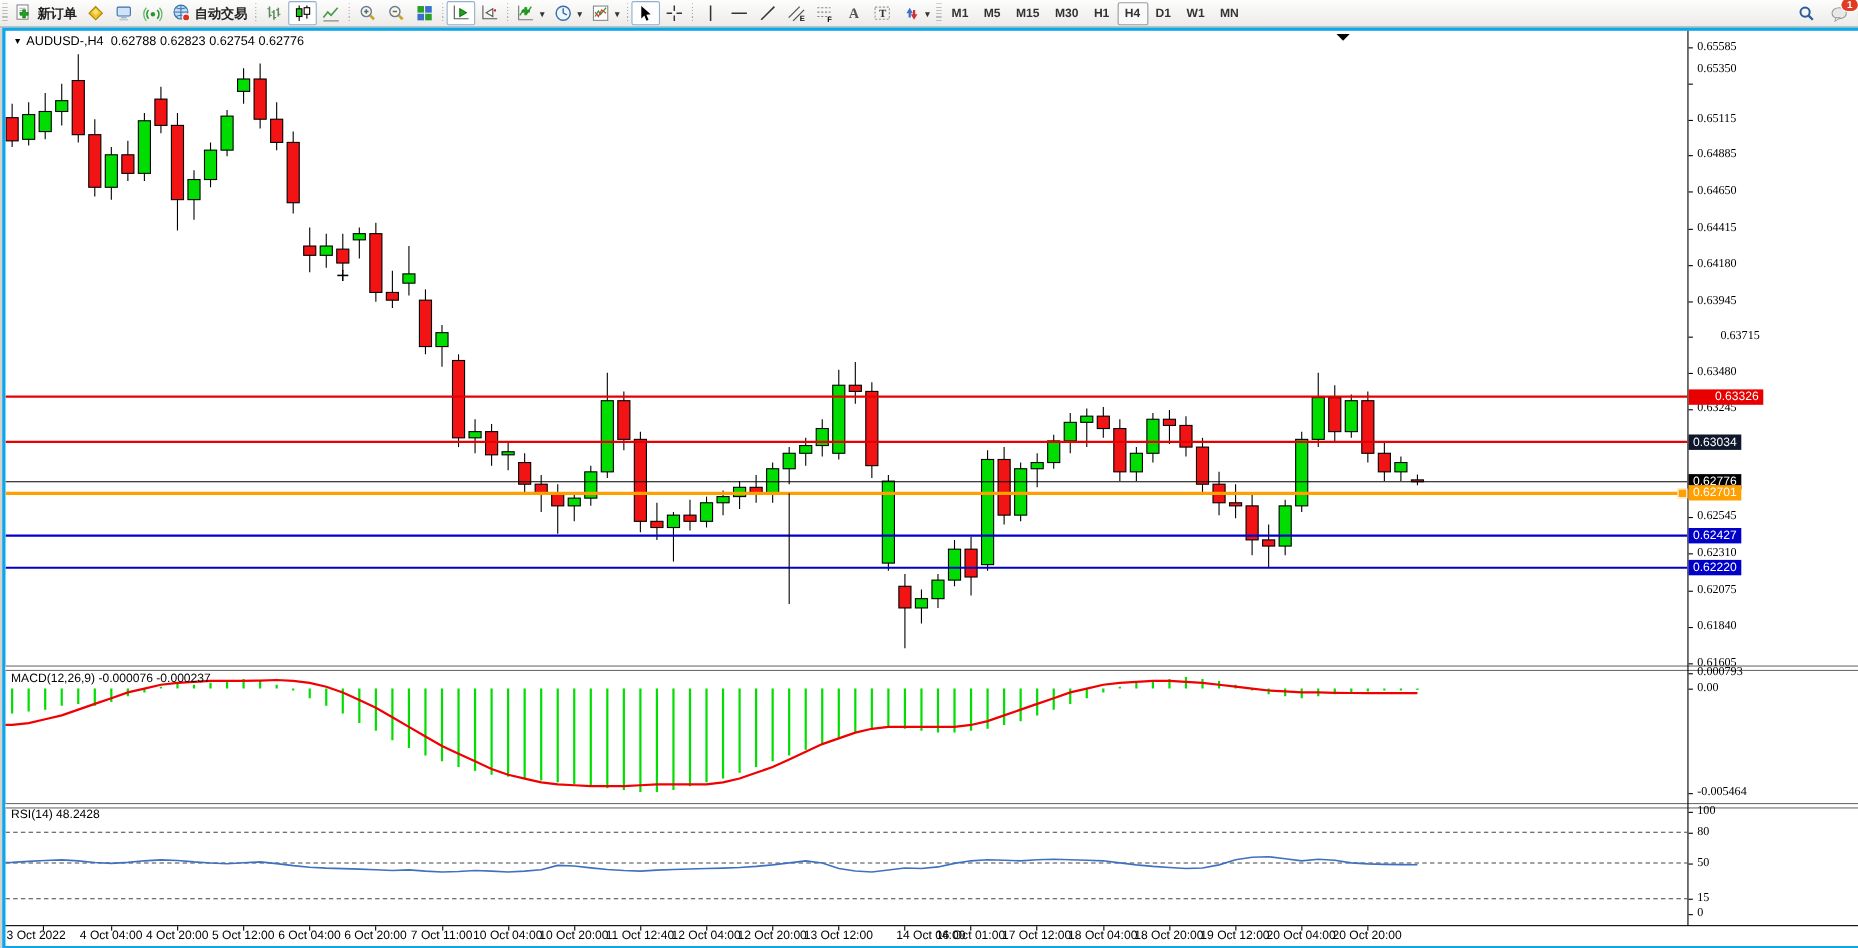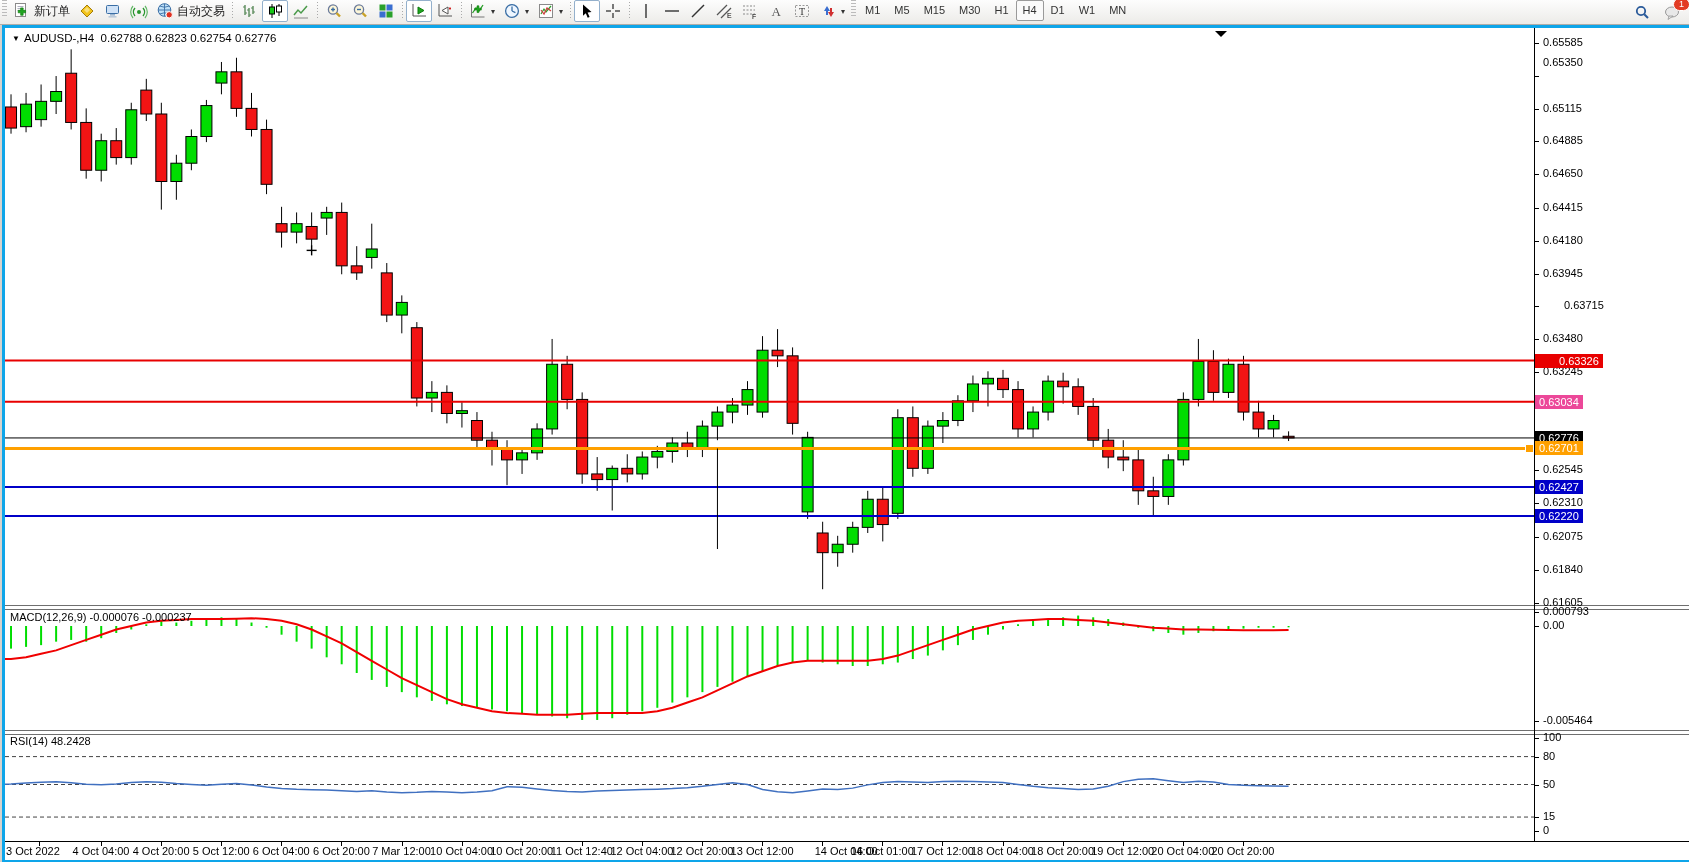--- a/index.html
+++ b/index.html
@@ -1,20 +1,20 @@
 <!DOCTYPE html>
 <html><head>
 <meta charset="utf-8">
 <style>
   html,body{margin:0;padding:0;width:1689px;height:862px;overflow:hidden;
     background:#d6d3ce;font-family:"Liberation Sans",sans-serif;}
   
   #toolbar{position:absolute;left:0;top:0;width:1689px;height:24px;
     background:linear-gradient(#fdfdfd,#ecebe8);border-bottom:1px solid #b0ada8;
-    display:flex;align-items:flex-start;font-size:12px;color:#222;}
+    display:flex;align-items:center;font-size:12px;color:#222;font-weight:bold;}
   .tb-handle{width:5px;height:18px;margin:0 2px;
     background:repeating-linear-gradient(to bottom,#bbb 0 1px,transparent 1px 3px);}
   .tb-sep{width:1px;height:18px;margin:0 3px;
     background:repeating-linear-gradient(to bottom,#aaa 0 1px,transparent 1px 3px);}
   .tb-btn{display:flex;align-items:center;gap:3px;height:20px;padding:0 3px;
     border:1px solid transparent;border-radius:2px;cursor:default;}
   .tb-btn.active{background:#fff;border:1px solid #94b0cc;}
   .tb-btn svg{display:block;}
   .tb-caret{font-size:8px;color:#333;margin-left:1px;}
   .tf-btn{padding:1px 6px;height:17px;line-height:17px;border:1px solid transparent;
@@ -27,21 +27,21 @@
   
   #chart-window{position:absolute;left:2px;top:25px;width:1685px;height:832px;
     background:#fff;border:3px solid #0ea5e9;}
   .pane-sep{position:absolute;left:0;right:0;height:3px;background:#fff;
     border-top:1px solid #6f6f6f;border-bottom:1px solid #6f6f6f;}
   #axis-vline{position:absolute;left:1529px;top:0;width:1px;height:813px;background:#000;}
   #chart-title{position:absolute;left:7px;top:4px;font-size:11.5px;color:#000;white-space:nowrap;}
   #chart-title .tri{font-size:8px;vertical-align:1px;margin-right:4px;}
   .ind-label{position:absolute;left:5px;font-size:11px;color:#000;white-space:nowrap;}
   .ax-tick{position:absolute;left:1530px;width:4px;height:1px;background:#000;}
-  .ax-lbl{position:absolute;left:1538px;font-size:11px;color:#000;white-space:nowrap;}
+  .ax-lbl{position:absolute;left:1538px;font-size:11px;color:#000;white-space:nowrap;font-family:Liberation Serif, serif;}
   .ax-box{position:absolute;left:1530px;font-size:11px;color:#fff;padding:0 4px;
     line-height:14px;white-space:nowrap;}
   .t-lbl{position:absolute;top:817px;font-size:11px;color:#000;white-space:nowrap;}
   .t-tick{position:absolute;top:814px;width:1px;height:4px;background:#000;}
   #time-row-line{position:absolute;left:0;right:0;top:813px;height:1px;background:#000;}
 </style>
 </head>
 <body>
 
 <div id="toolbar">
@@ -659,21 +659,21 @@
     <div class="ax-lbl" style="top: 435.424px;">0.62545</div>
     <div class="ax-tick" style="top: 475.465px;"></div>
     <div class="ax-lbl" style="top: 468.465px;">0.62310</div>
     <div class="ax-tick" style="top: 508.506px;"></div>
     <div class="ax-lbl" style="top: 501.506px;">0.62075</div>
     <div class="ax-tick" style="top: 541.547px;"></div>
     <div class="ax-lbl" style="top: 534.547px;">0.61840</div>
     <div class="ax-tick" style="top: 574.588px;"></div>
     <div class="ax-lbl" style="top: 567.588px;">0.61605</div>
     <div class="ax-box" style="top: 325.615px; background: rgb(232, 0, 0); padding-left: 24px;">0.63326</div>
-    <div class="ax-box" style="top: 366.671px; background: #ec4899;">0.63034</div>
+    <div class="ax-box" style="top: 366.671px; background: #0f172a;">0.63034</div>
     <div class="ax-box" style="top: 402.945px; background: rgb(0, 0, 0);">0.62776</div>
     <div class="ax-box" style="top: 413.49px; background: rgb(255, 160, 0);">0.62701</div>
     <div style="position: absolute; left: 1520px; width: 7px; height: 7px; background: rgb(255, 160, 0); border: 1px solid rgb(255, 255, 255); top: 416.49px;"></div>
     <div class="ax-box" style="top: 452.015px; background: rgb(0, 0, 200);">0.62427</div>
     <div class="ax-box" style="top: 481.119px; background: rgb(0, 0, 200);">0.62220</div>
     <div class="ax-tick" style="top: 584.202px;"></div>
     <div class="ax-lbl" style="top: 577.202px;">0.000793</div>
     <div class="ax-tick" style="top: 598px;"></div>
     <div class="ax-lbl" style="top: 591px;">0.00</div>
     <div class="ax-tick" style="top: 693.074px;"></div>
@@ -693,21 +693,21 @@
     <div class="t-lbl" style="left: 96px; transform: translateX(-50%);">4 Oct 04:00</div>
     <div class="t-tick" style="left: 96px;"></div>
     <div class="t-lbl" style="left: 156.1px; transform: translateX(-50%);">4 Oct 20:00</div>
     <div class="t-tick" style="left: 156.1px;"></div>
     <div class="t-lbl" style="left: 216.2px; transform: translateX(-50%);">5 Oct 12:00</div>
     <div class="t-tick" style="left: 216.2px;"></div>
     <div class="t-lbl" style="left: 276.3px; transform: translateX(-50%);">6 Oct 04:00</div>
     <div class="t-tick" style="left: 276.3px;"></div>
     <div class="t-lbl" style="left: 336.4px; transform: translateX(-50%);">6 Oct 20:00</div>
     <div class="t-tick" style="left: 336.4px;"></div>
-    <div class="t-lbl" style="left: 396.5px; transform: translateX(-50%);">7 Mar 12:00</div>
+    <div class="t-lbl" style="left: 396.5px; transform: translateX(-50%);">7 Oct 11:00</div>
     <div class="t-tick" style="left: 396.5px;"></div>
     <div class="t-lbl" style="left: 456.6px; transform: translateX(-50%);">10 Oct 04:00</div>
     <div class="t-tick" style="left: 456.6px;"></div>
     <div class="t-lbl" style="left: 516.7px; transform: translateX(-50%);">10 Oct 20:00</div>
     <div class="t-tick" style="left: 516.7px;"></div>
     <div class="t-lbl" style="left: 576.8px; transform: translateX(-50%);">11 Oct 12:40</div>
     <div class="t-tick" style="left: 576.8px;"></div>
     <div class="t-lbl" style="left: 636.9px; transform: translateX(-50%);">12 Oct 04:00</div>
     <div class="t-tick" style="left: 636.9px;"></div>
     <div class="t-lbl" style="left: 697px; transform: translateX(-50%);">12 Oct 20:00</div>

